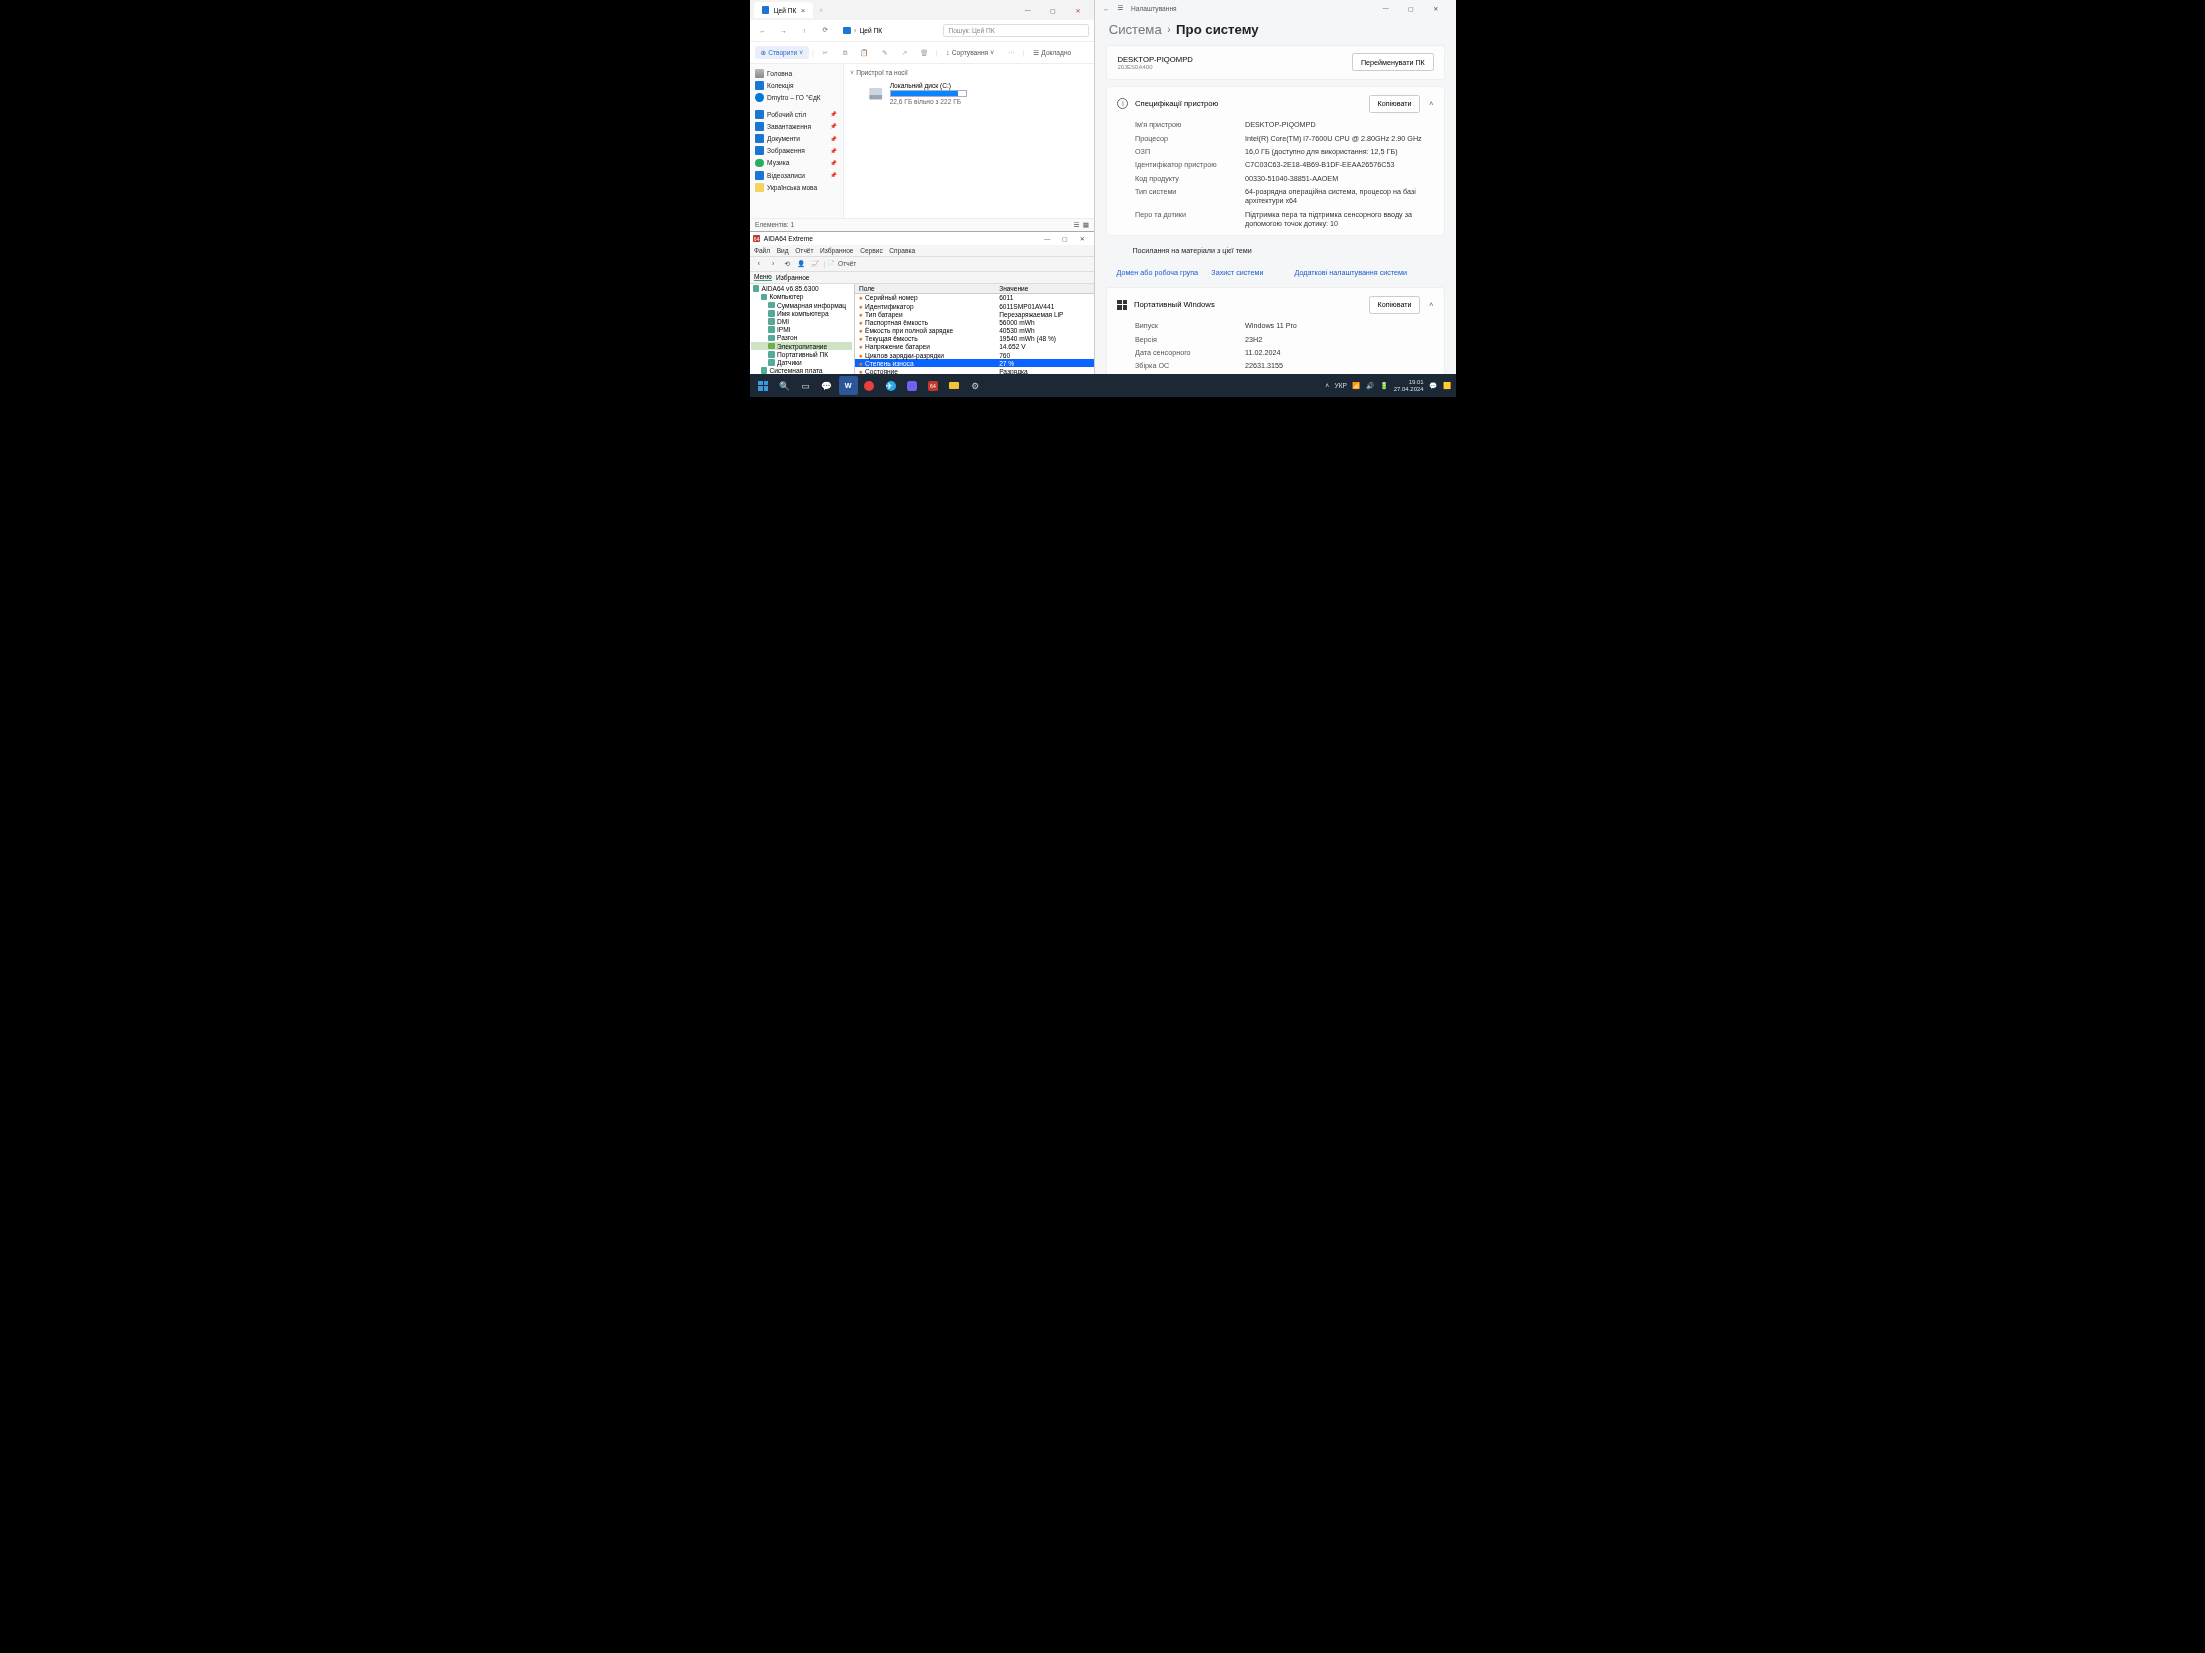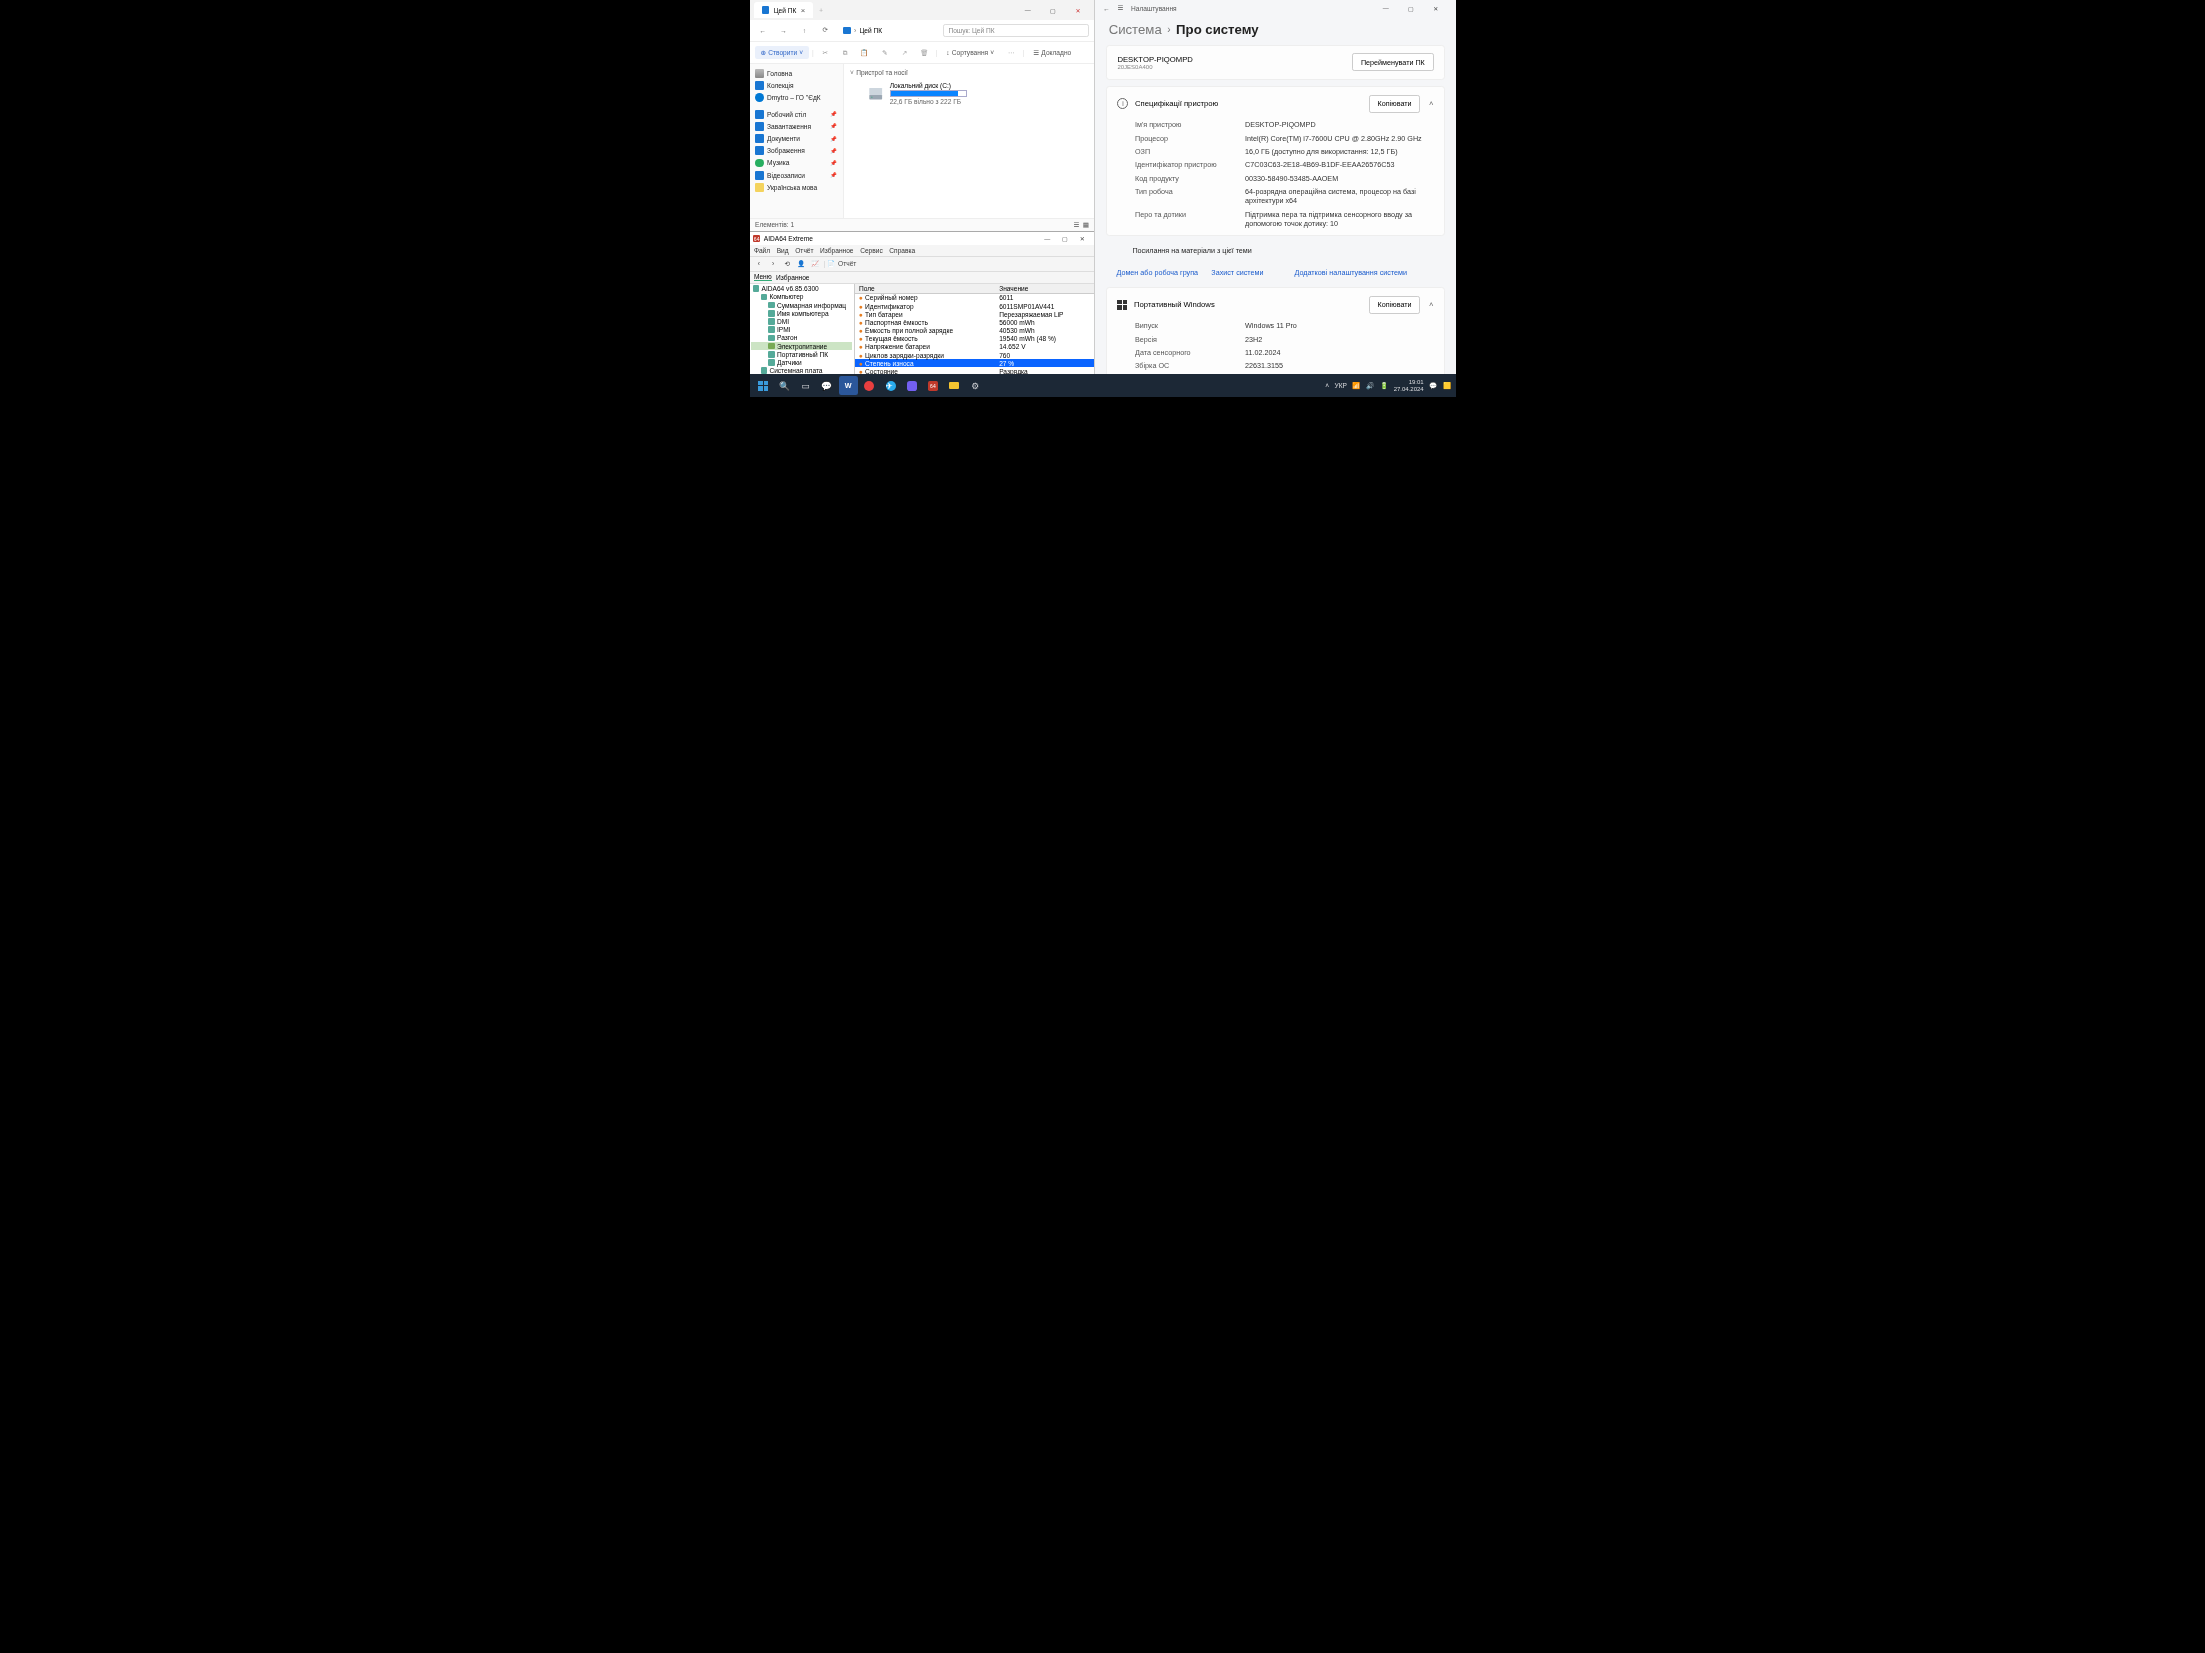--- a/index.html
+++ b/index.html
@@ -396,22 +396,22 @@
             <div class="spec-grid" id="device-specs">
                 <div class="k">Ім'я пристрою</div>
                 <div>DESKTOP-PIQOMPD</div>
                 <div class="k">Процесор</div>
                 <div>Intel(R) Core(TM) i7-7600U CPU @ 2.80GHz   2.90 GHz</div>
                 <div class="k">ОЗП</div>
                 <div>16,0 ГБ (доступно для використання: 12,5 ГБ)</div>
                 <div class="k">Ідентифікатор пристрою</div>
                 <div>C7C03C63-2E18-4B69-B1DF-EEAA26576C53</div>
                 <div class="k">Код продукту</div>
-                <div>00330-58490-53485-AAOEM</div>
-                <div class="k">Тип робоча</div>
+                <div>00330-51040-38851-AAOEM</div>
+                <div class="k">Тип системи</div>
                 <div>64-розрядна операційна система, процесор на базі архітектури x64</div>
                 <div class="k">Перо та дотики</div>
                 <div>Підтримка пера та підтримка сенсорного вводу за допомогою точок дотику: 10</div>
               </div>
           </div>
 
           <div class="links-row">
             <span class="lbl">Посилання на матеріали з цієї теми</span>
             <span id="links-container"><a href="#" style="margin-right: 13.2px;">Домен або робоча група</a><a href="#" style="margin-right: 31px;">Захист системи</a><a href="#" style="margin-right: 13.2px;">Додаткові налаштування системи</a></span>
           </div>

